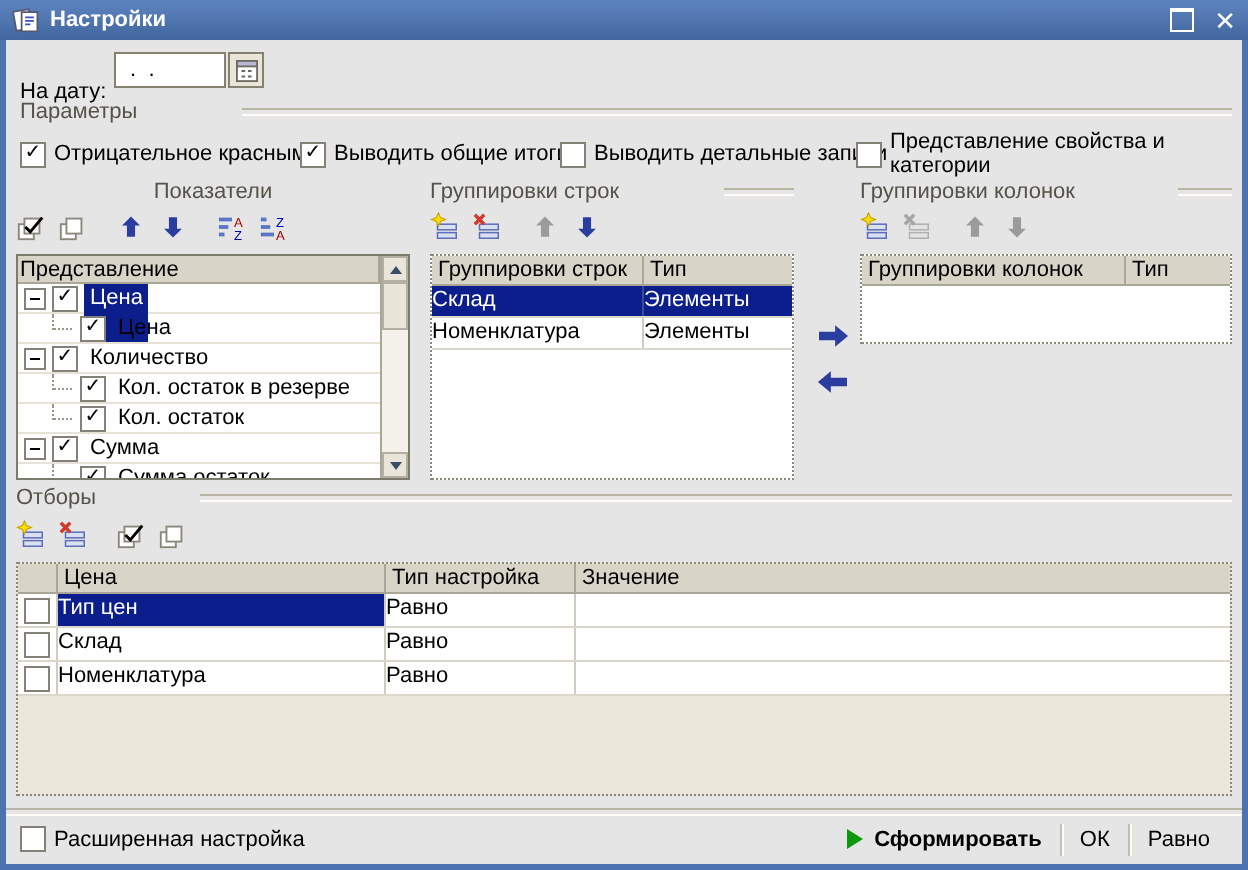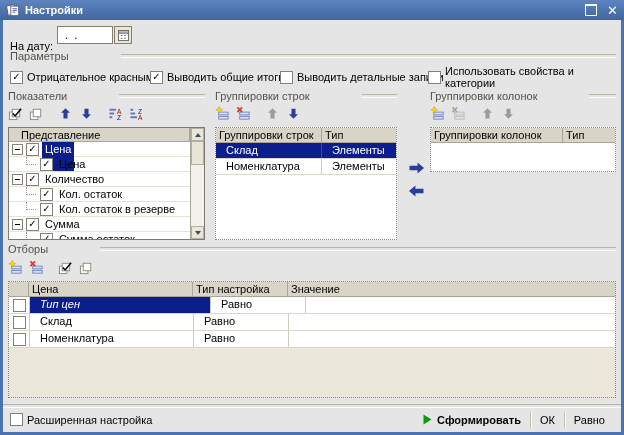--- a/index.html
+++ b/index.html
@@ -24,21 +24,21 @@
     display:flex;align-items:center;justify-content:center;font-size:10px;font-weight:bold;line-height:1;}
   .checkbox.checked::after{content:"✓";margin-top:-1px;}
   .toolbar{position:absolute;display:flex;align-items:center;gap:2px;height:18px;}
   .tbtn{width:19px;height:17px;display:flex;align-items:center;justify-content:center;}
   .tbtn.gap{margin-left:8px;}
   .tbtn.disabled{filter:grayscale(1) opacity(.45);}
   
   .listbox{position:absolute;left:8px;top:127px;width:197px;height:113px;background:#fff;
     border:1px solid #7d7b6e;box-sizing:border-box;}
   .lb-header{position:absolute;left:0;top:0;right:14px;height:14px;background:#d8d5c8;
-    border-bottom:1px solid #a9a698;border-right:1px solid #a9a698;display:flex;align-items:center;padding:0 12px;box-sizing:border-box;}
+    border-bottom:1px solid #a9a698;border-right:1px solid #a9a698;display:flex;align-items:center;padding:0 1px;box-sizing:border-box;}
   .lb-scroll{position:absolute;top:0;right:0;bottom:0;width:14px;background:#f3f1e9;border-left:1px solid #a9a698;box-sizing:border-box;}
   .sb-btn{position:absolute;left:0;right:0;height:13px;background:#e9e6d9;border:1px solid #b3b0a2;
     display:flex;align-items:center;justify-content:center;box-sizing:border-box;}
   .sb-btn.up{top:0;} .sb-btn.down{bottom:0;}
   .sb-thumb{position:absolute;left:0;right:0;top:13px;height:24px;background:#e9e6d9;border:1px solid #b3b0a2;box-sizing:border-box;}
   .tri-up{width:0;height:0;border-left:3px solid transparent;border-right:3px solid transparent;border-bottom:4px solid #3c4c66;}
   .tri-down{width:0;height:0;border-left:3px solid transparent;border-right:3px solid transparent;border-top:4px solid #3c4c66;}
   .lb-body{position:absolute;left:0;top:14px;right:14px;bottom:0;overflow:hidden;}
   .tree-row{display:flex;align-items:center;height:15px;border-bottom:1px solid #e6e3d6;padding-left:3px;gap:3px;box-sizing:border-box;}
   .tree-row.lvl1{padding-left:17px;}
@@ -47,21 +47,21 @@
   .conn{align-self:flex-start;height:7px;width:9px;border-left:1px dotted #9a9789;border-bottom:1px dotted #9a9789;flex:none;margin-right:1px;}
   .tree-label{padding:16px 3px;white-space:nowrap;}
   .tree-label.selected{background:#0b1e8c;color:#fff;}
   
   .grid{position:absolute;background:#fff;border:1px dotted #8b887b;box-sizing:border-box;}
   .ghrow{display:flex;height:15px;box-sizing:border-box;}
   .gh{background:#d8d5c8;border-right:1px solid #a9a698;border-bottom:1px solid #a9a698;
      padding:1px 3px;box-sizing:border-box;white-space:nowrap;overflow:hidden;flex:none;}
   .gh.last{flex:1;border-right:none;}
   .grow{display:flex;height:16px;border-bottom:1px solid #dbd8cb;box-sizing:border-box;background:#fff;}
-  .gc{padding:1px 10px;border-right:1px solid #cfccbf;box-sizing:border-box;white-space:nowrap;overflow:hidden;flex:none;}
+  .gc{padding:1px 0;border-right:1px solid #cfccbf;box-sizing:border-box;white-space:nowrap;overflow:hidden;flex:none;}
   .gc.last{flex:1;border-right:none;}
   .grow.selected{background:#0b1e8c;color:#fff;}
   #rowgroups-grid{left:215px;top:127px;width:182px;height:113px;}
   #colgroups-grid{left:430px;top:127px;width:186px;height:45px;}
   #filters-grid{left:8px;top:281px;width:608px;height:117px;background:#ebe8db;}
   #filters-grid .grow{height:17px;}
   #filters-grid .cbcell{display:flex;align-items:center;justify-content:center;}
   .gc.sel-cell{background:#0b1e8c;color:#fff;}
   .xfer{position:absolute;left:404px;width:24px;display:flex;justify-content:center;}
   
@@ -125,24 +125,24 @@
   <div class="check-item" style="left:150px;top:70px;">
     <span class="checkbox checked"></span>
     <span>Выводить общие итоги</span>
   </div>
   <div class="check-item" style="left:280px;top:70px;">
     <span class="checkbox"></span>
     <span>Выводить детальные записи</span>
   </div>
   <div class="check-item" style="left:428px;top:70px;">
     <span class="checkbox"></span>
-    <span>Использовать свойства и категории</span>
-  </div>
-
-  <div class="sect" style="left:8px;top:90px;width:197px;">
+    <span>Представление свойства и категории</span>
+  </div>
+
+  <div class="sect" style="left:8px;top:90px;width:197px;flex-direction:column;">
     <span>Показатели</span>
     <span class="rule"></span>
   </div>
   <div class="sect" style="left:215px;top:90px;width:182px;">
     <span>Группировки строк</span>
     <span class="rule"></span>
   </div>
   <div class="sect" style="left:430px;top:90px;width:186px;">
     <span>Группировки колонок</span>
     <span class="rule"></span>
@@ -262,26 +262,26 @@
         <span class="tree-label">Цена</span>
       </div>
       <div class="tree-row">
         <span class="expand"></span>
         <span class="checkbox checked"></span>
         <span class="tree-label">Количество</span>
       </div>
       <div class="tree-row lvl1">
         <span class="conn"></span>
         <span class="checkbox checked"></span>
-        <span class="tree-label">Кол. остаток</span>
+        <span class="tree-label">Кол. остаток в резерве</span>
       </div>
       <div class="tree-row lvl1">
         <span class="conn"></span>
         <span class="checkbox checked"></span>
-        <span class="tree-label">Кол. остаток в резерве</span>
+        <span class="tree-label">Кол. остаток</span>
       </div>
       <div class="tree-row">
         <span class="expand"></span>
         <span class="checkbox checked"></span>
         <span class="tree-label">Сумма</span>
       </div>
       <div class="tree-row lvl1">
         <span class="conn"></span>
         <span class="checkbox checked"></span>
         <span class="tree-label">Сумма остаток</span>
@@ -370,21 +370,21 @@
     <div class="ghrow">
       <div class="gh" style="width:20px;"></div>
       <div class="gh" style="width:164px;">Цена</div>
       <div class="gh" style="width:95px;">Тип настройка</div>
       <div class="gh last">Значение</div>
     </div>
     <div class="grow">
       <div class="gc cbcell" style="width:20px;">
         <span class="checkbox"></span>
       </div>
-      <div class="gc sel-cell" style="width:181px;font-style:italic;">Тип цен</div>
+      <div class="gc sel-cell" style="width:164px;">Тип цен</div>
       <div class="gc" style="width:95px;">Равно</div>
       <div class="gc last"></div>
     </div>
     <div class="grow">
       <div class="gc cbcell" style="width:20px;">
         <span class="checkbox"></span>
       </div>
       <div class="gc" style="width:164px;">Склад</div>
       <div class="gc" style="width:95px;">Равно</div>
       <div class="gc last"></div>

